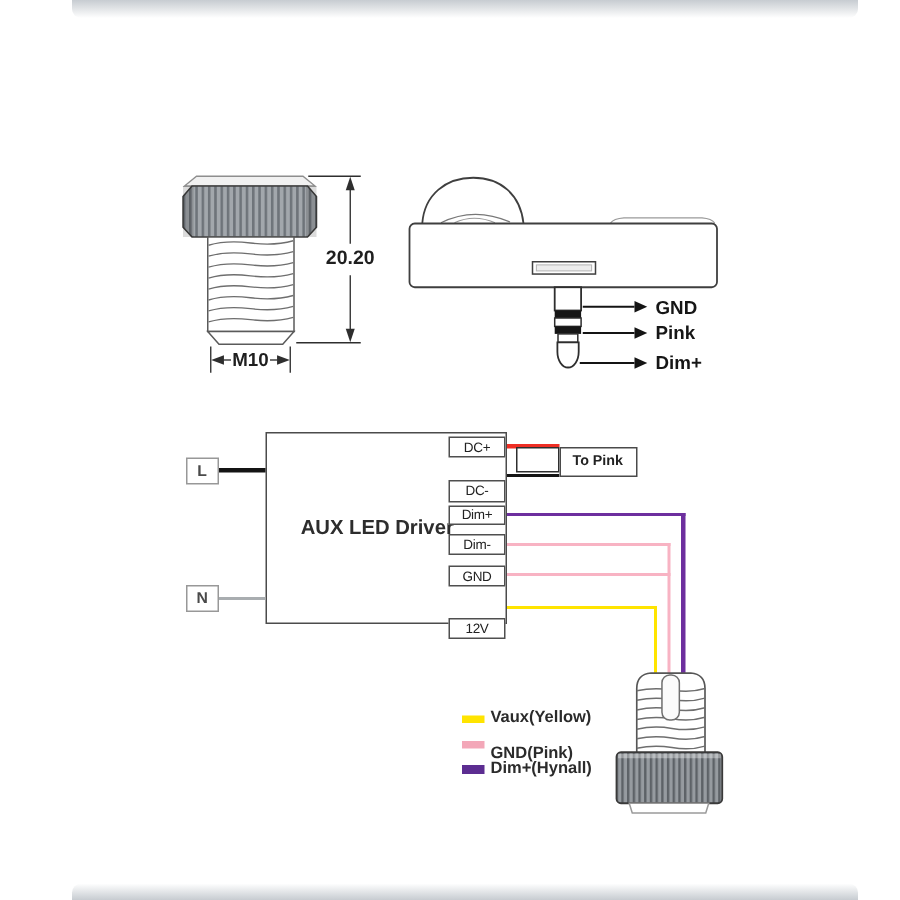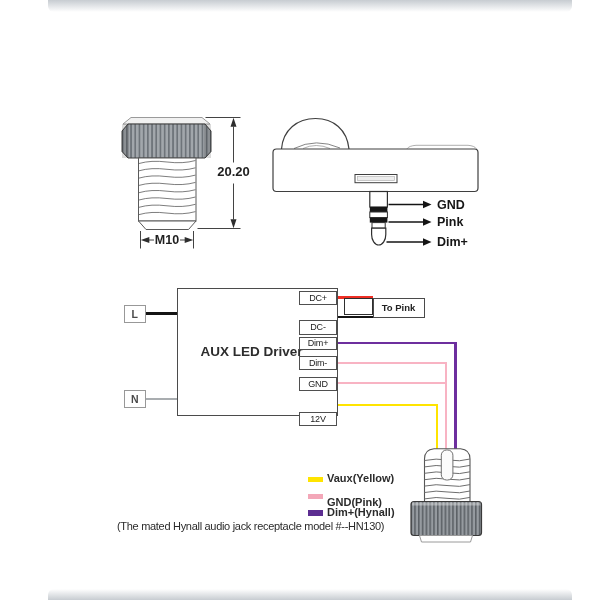--- a/index.html
+++ b/index.html
@@ -181,15 +181,14 @@
   <div class="box conn-box"></div>
   <div class="box leds-box">To Pink</div>
 
   <div class="legend-swatch sw-yellow" style="left:308px; top:476.5px;"></div>
   <div class="label legend-label" style="left:327px; top:471.5px;">Vaux(Yellow)</div>
   <div class="legend-swatch sw-pink" style="left:308px; top:493.5px;"></div>
   <div class="label legend-label" style="left:327px; top:496px;">GND(Pink)</div>
   <div class="legend-swatch sw-purple" style="left:308px; top:510px;"></div>
   <div class="label legend-label" style="left:327px; top:505.5px;">Dim+(Hynall)</div>
 
-  <div class="label footnote">(The mated Hynall audio jack receptacle model #--HN130)</div>
 
 </div>
 
 </body></html>

